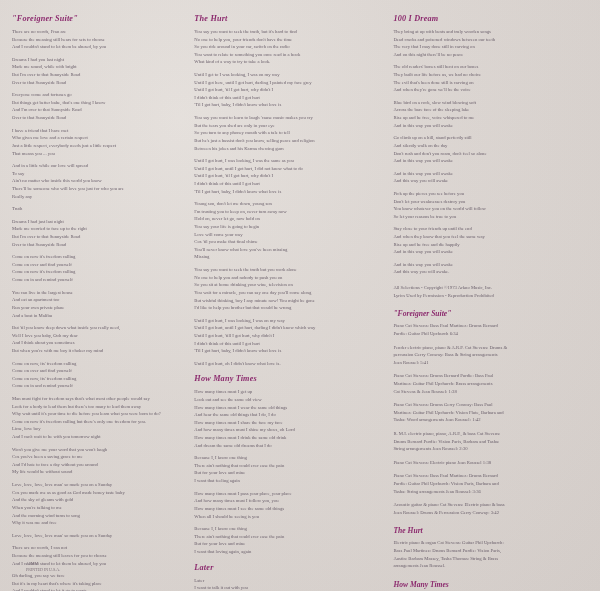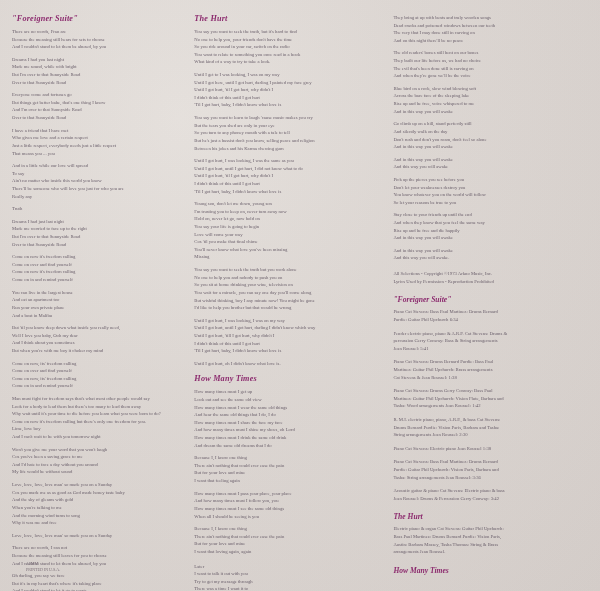--- a/index.html
+++ b/index.html
@@ -233,31 +233,33 @@
         <p class="lyric">How many times must I pass your place, your place
 And how many times must I follow you, you
 How many times must I see the same old things
 When all I should be seeing is you</p>
         <p class="lyric">Because I, I know one thing
 There ain't nothing that could ever ease the pain
 But for your love and mine
 I want that loving again, again</p>
       </div>
       <div class="blk">
+        <div class="song-title">Later</div>
         <p class="lyric">Later
 I want to talk it out with you
 Try to get my message through
 There was a time I want it to
 Later</p>
 
       </div>
     </div>
 
     <div class="col c3">
       <div class="blk">
+        <div class="song-title">100 I Dream</div>
         <p class="lyric">They bring at up with bents and truly wooden songs
 Dead cracks and poisoned windows between our teeth
 The very that I may done still in carving on
 And on this night there'll be no peace</p>
         <p class="lyric">The old readers' bones still bent on our bones
 They built our life before us, we had no choice
 The evil that's been done still is carving on
 And when they're gone we'll be the voice</p>
         <p class="lyric">Blue bird on a rock, slow wind blowing soft
 Across the bare face of the sleeping lake

